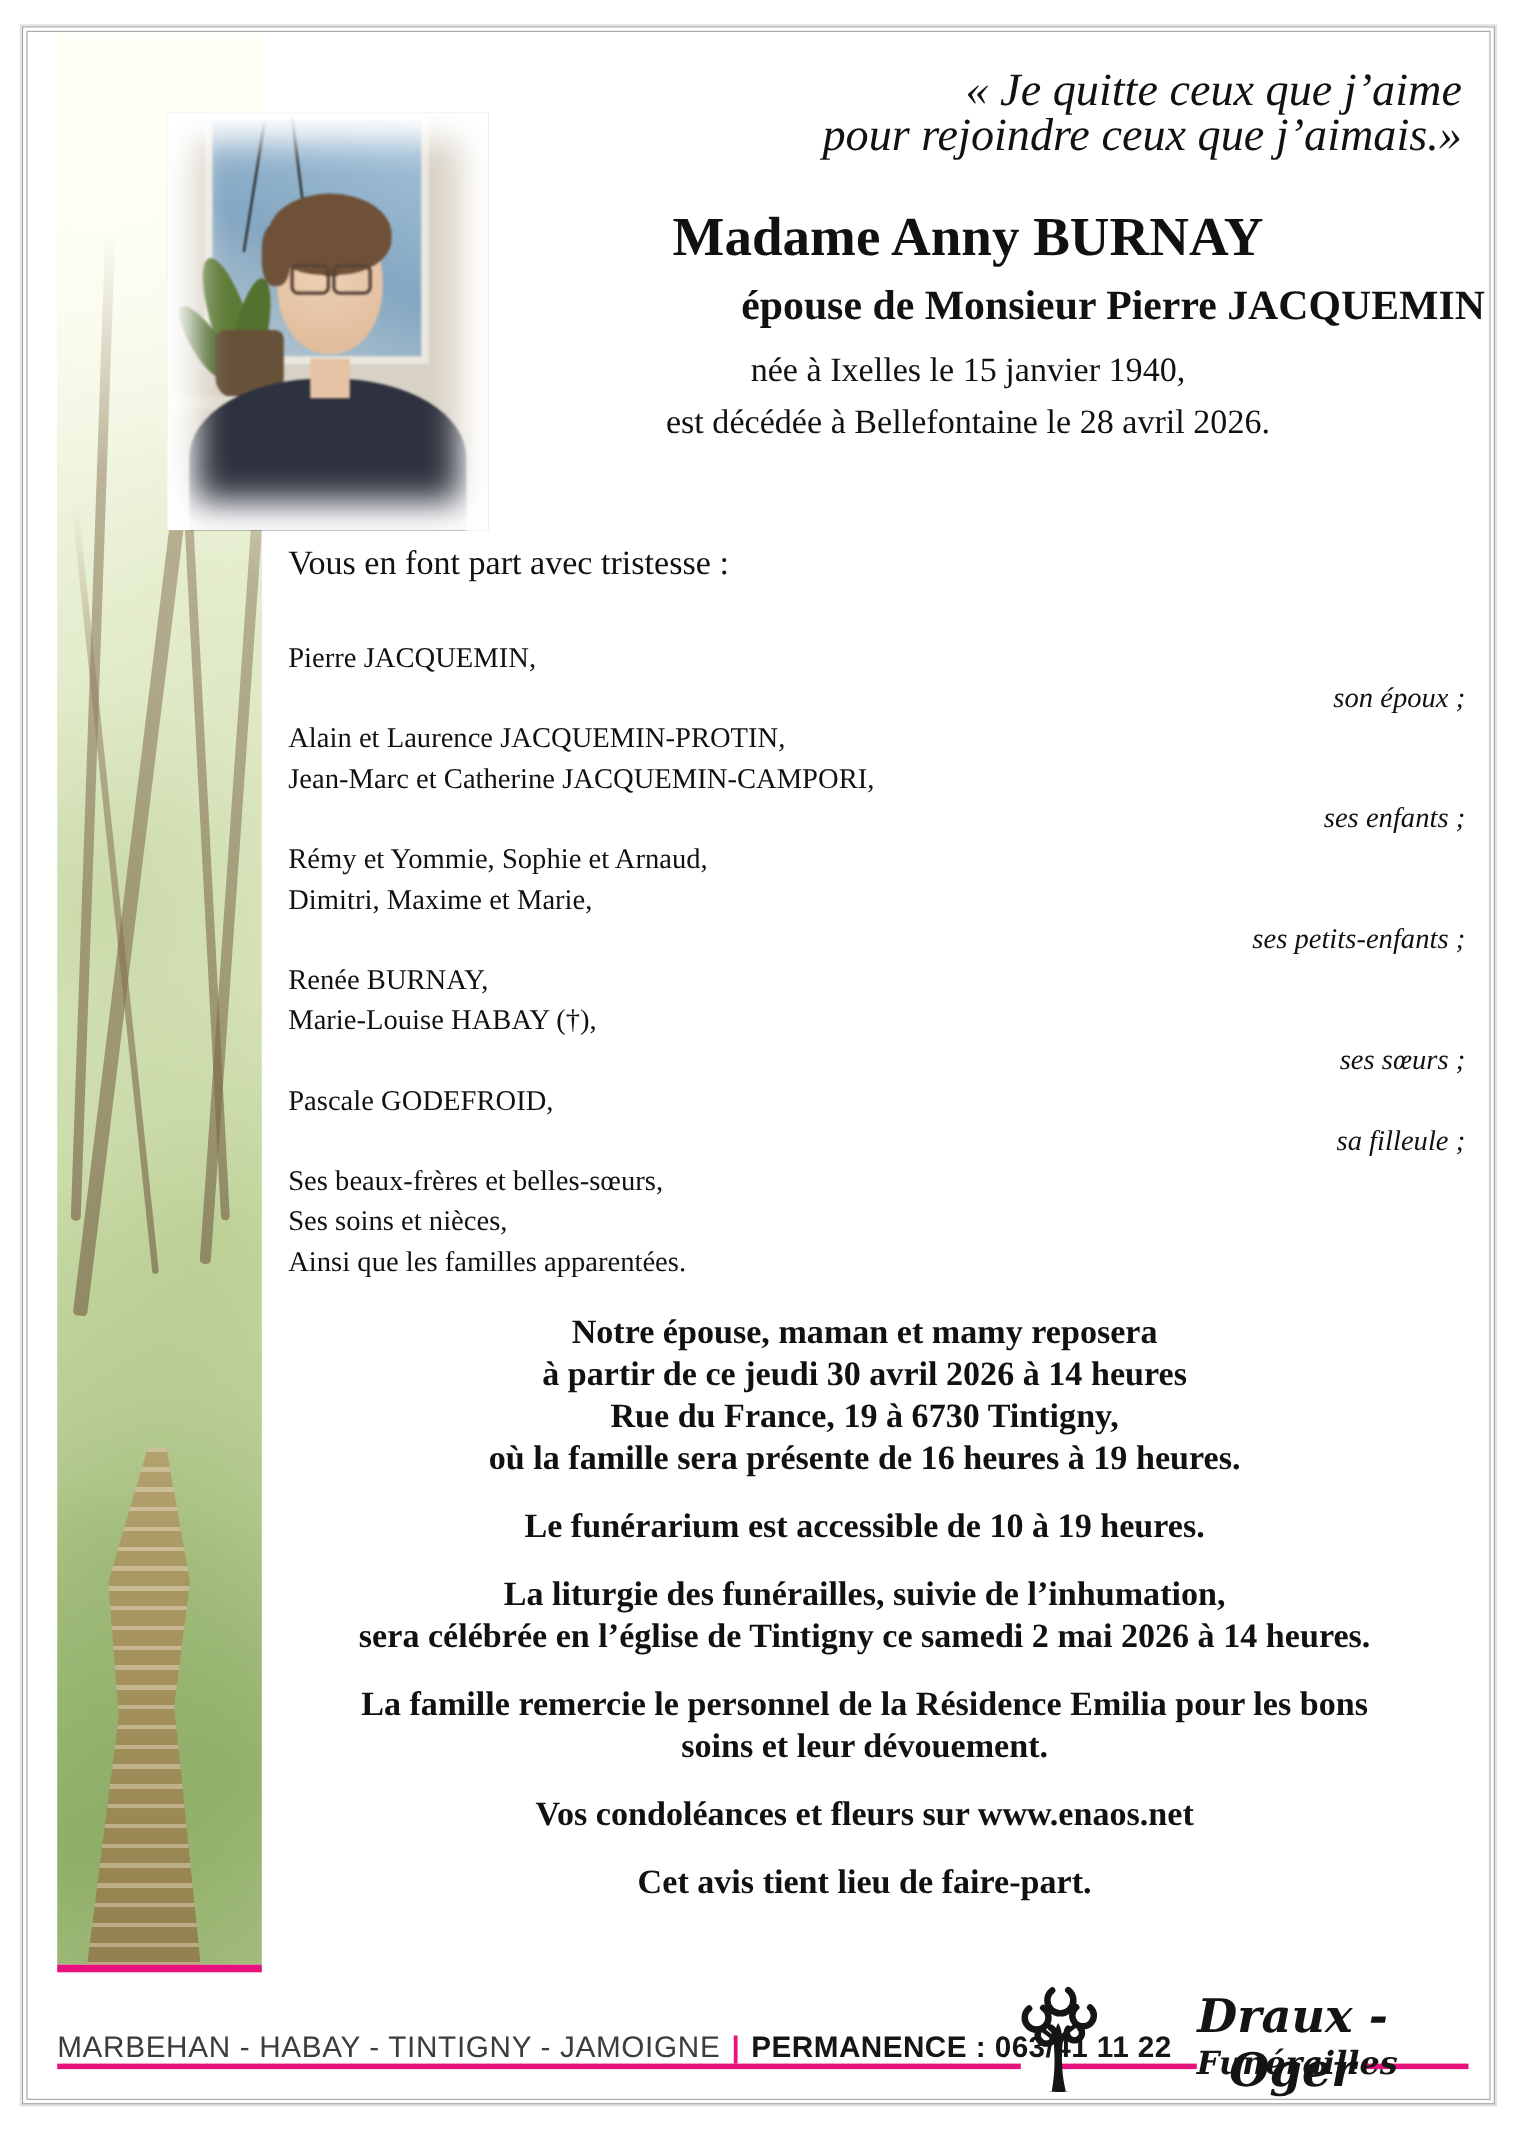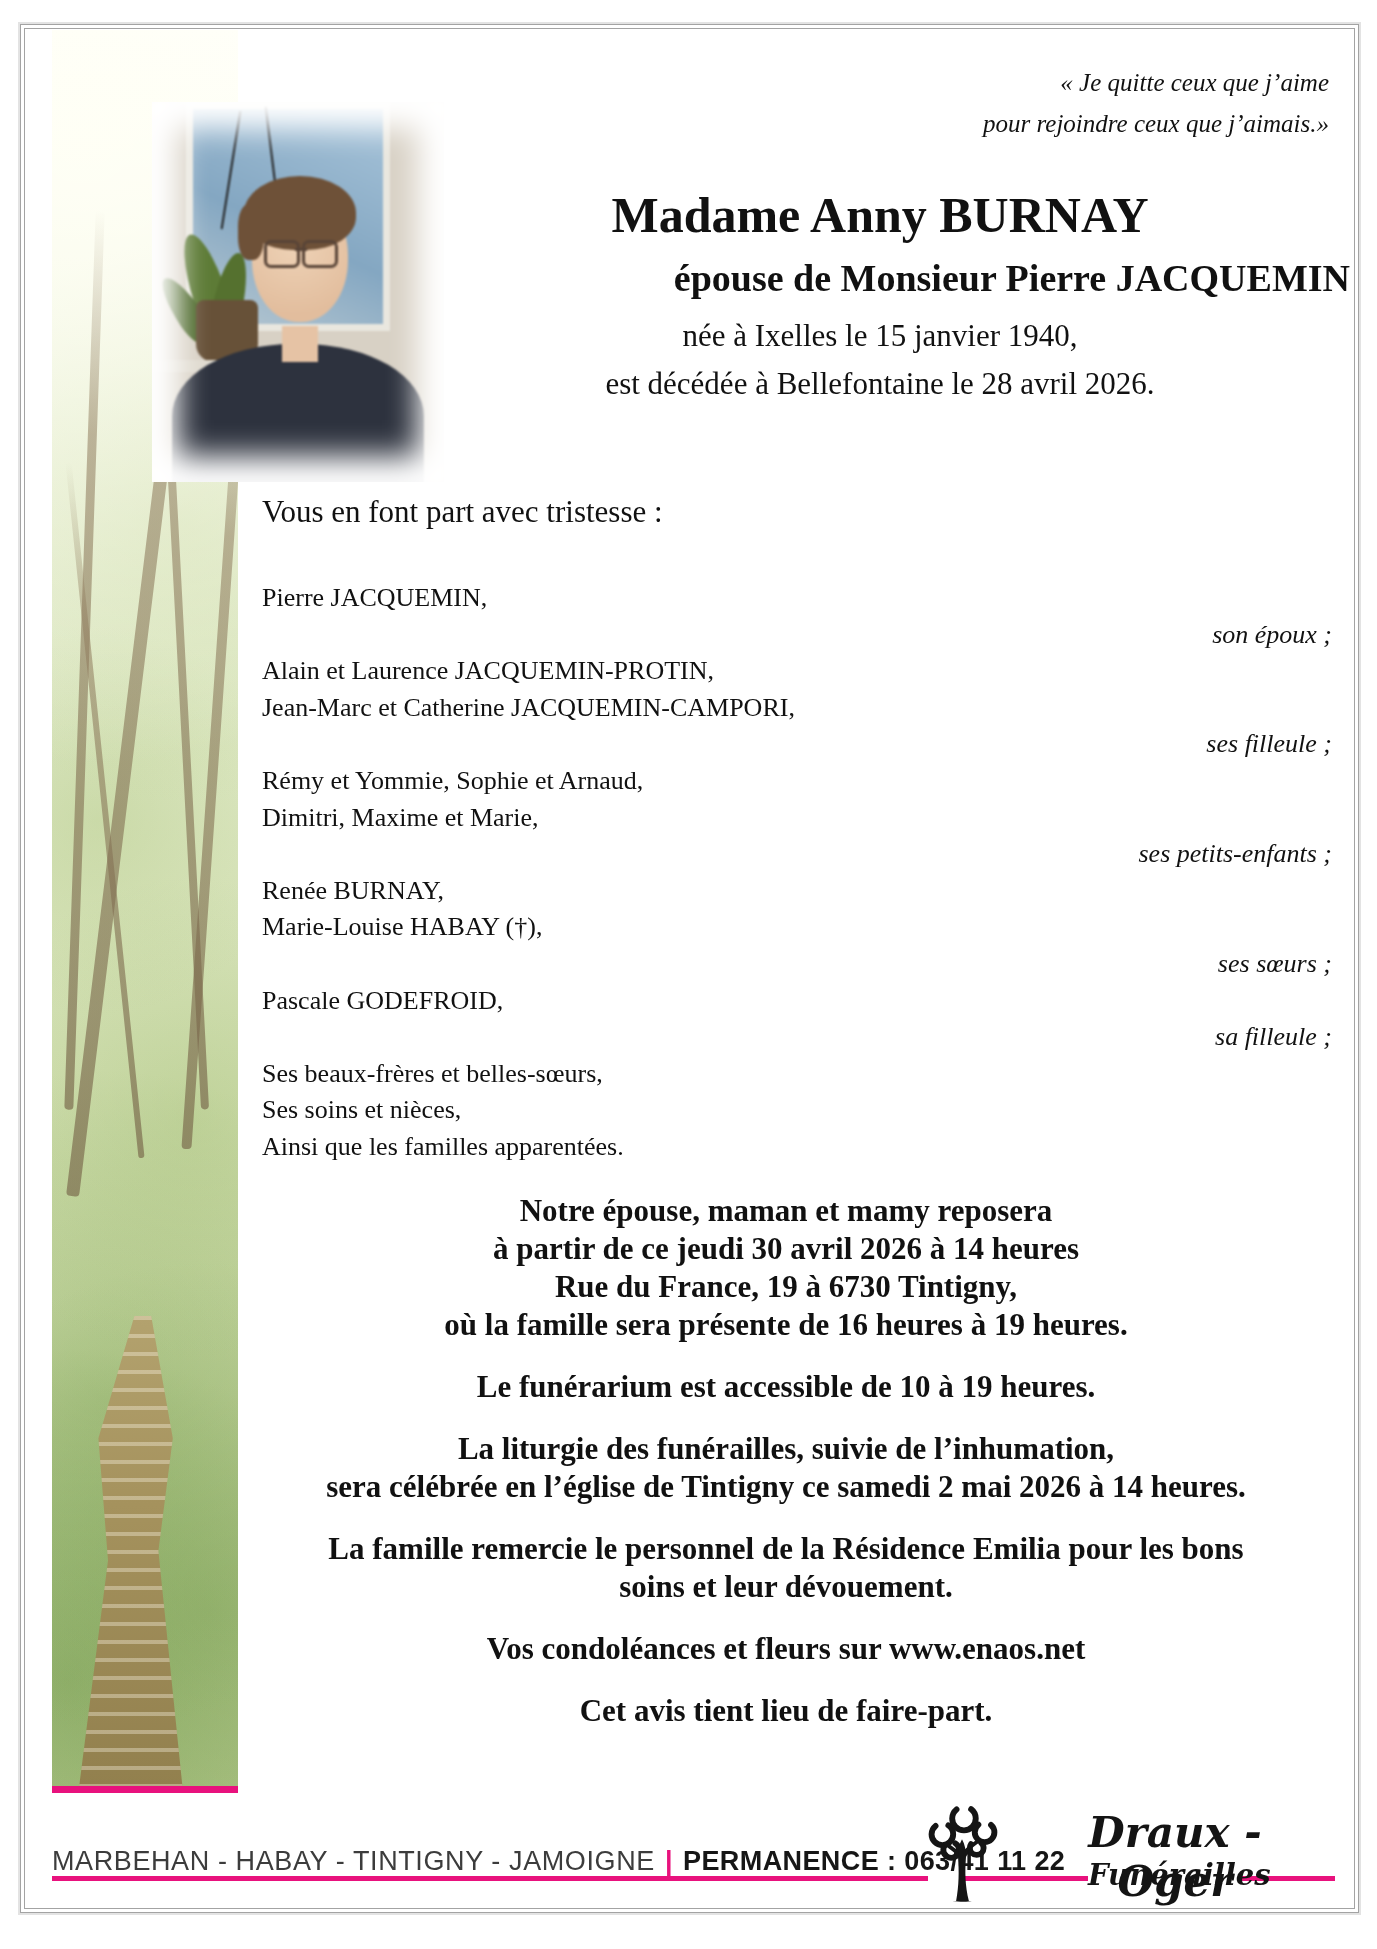--- a/index.html
+++ b/index.html
@@ -66,21 +66,21 @@
   .hair::after{content:"";position:absolute;left:-6px;top:28px;width:26px;height:56px;background:#6e5138;border-radius:40%;}
   .glasses{position:absolute;left:112px;top:138px;width:74px;height:24px;}
   .glasses .lens{position:absolute;top:0;width:30px;height:22px;border:3px solid #584437;border-radius:7px;}
   .glasses .lens.a{left:0;}
   .glasses .lens.b{right:0;}
   .glasses .bridge{position:absolute;left:31px;top:8px;width:12px;height:3px;background:#584437;}
   .photo::after{content:"";position:absolute;inset:0;box-shadow:inset 0 0 30px 26px #ffffff;}
 
   
   .quote{position:absolute;right:48px;top:62px;text-align:right;font-style:italic;
-         font-size:25px;line-height:41px;}
+         font-size:42px;line-height:41px;}
 
   
   .chead{position:absolute;left:410px;width:940px;text-align:center;margin:0;}
   .title{top:186px;font-size:50px;font-weight:bold;}
   .subtitle{top:256px;font-size:38px;font-weight:bold;text-align:right;}
   .birth{top:318px;font-size:31px;}
   .death{top:366px;font-size:31px;}
 
   
   .intro{position:absolute;left:262px;top:494px;font-size:31px;}
@@ -159,21 +159,21 @@
   <div class="chead birth">née à Ixelles le 15 janvier 1940,</div>
   <div class="chead death">est décédée à Bellefontaine le 28 avril 2026.</div>
 
   <div class="intro">Vous en font part avec tristesse :</div>
 
   <div class="family">
     <div class="name">Pierre JACQUEMIN,</div>
     <div class="rel">son époux ;</div>
     <div class="name">Alain et Laurence JACQUEMIN-PROTIN,</div>
     <div class="name">Jean-Marc et Catherine JACQUEMIN-CAMPORI,</div>
-    <div class="rel">ses filleule ;</div>
+    <div class="rel">ses enfants ;</div>
     <div class="name">Rémy et Yommie, Sophie et Arnaud,</div>
     <div class="name">Dimitri, Maxime et Marie,</div>
     <div class="rel">ses petits-enfants ;</div>
     <div class="name">Renée BURNAY,</div>
     <div class="name">Marie-Louise HABAY (†),</div>
     <div class="rel">ses sœurs ;</div>
     <div class="name">Pascale GODEFROID,</div>
     <div class="rel">sa filleule ;</div>
     <div class="name">Ses beaux-frères et belles-sœurs,</div>
     <div class="name">Ses soins et nièces,</div>

